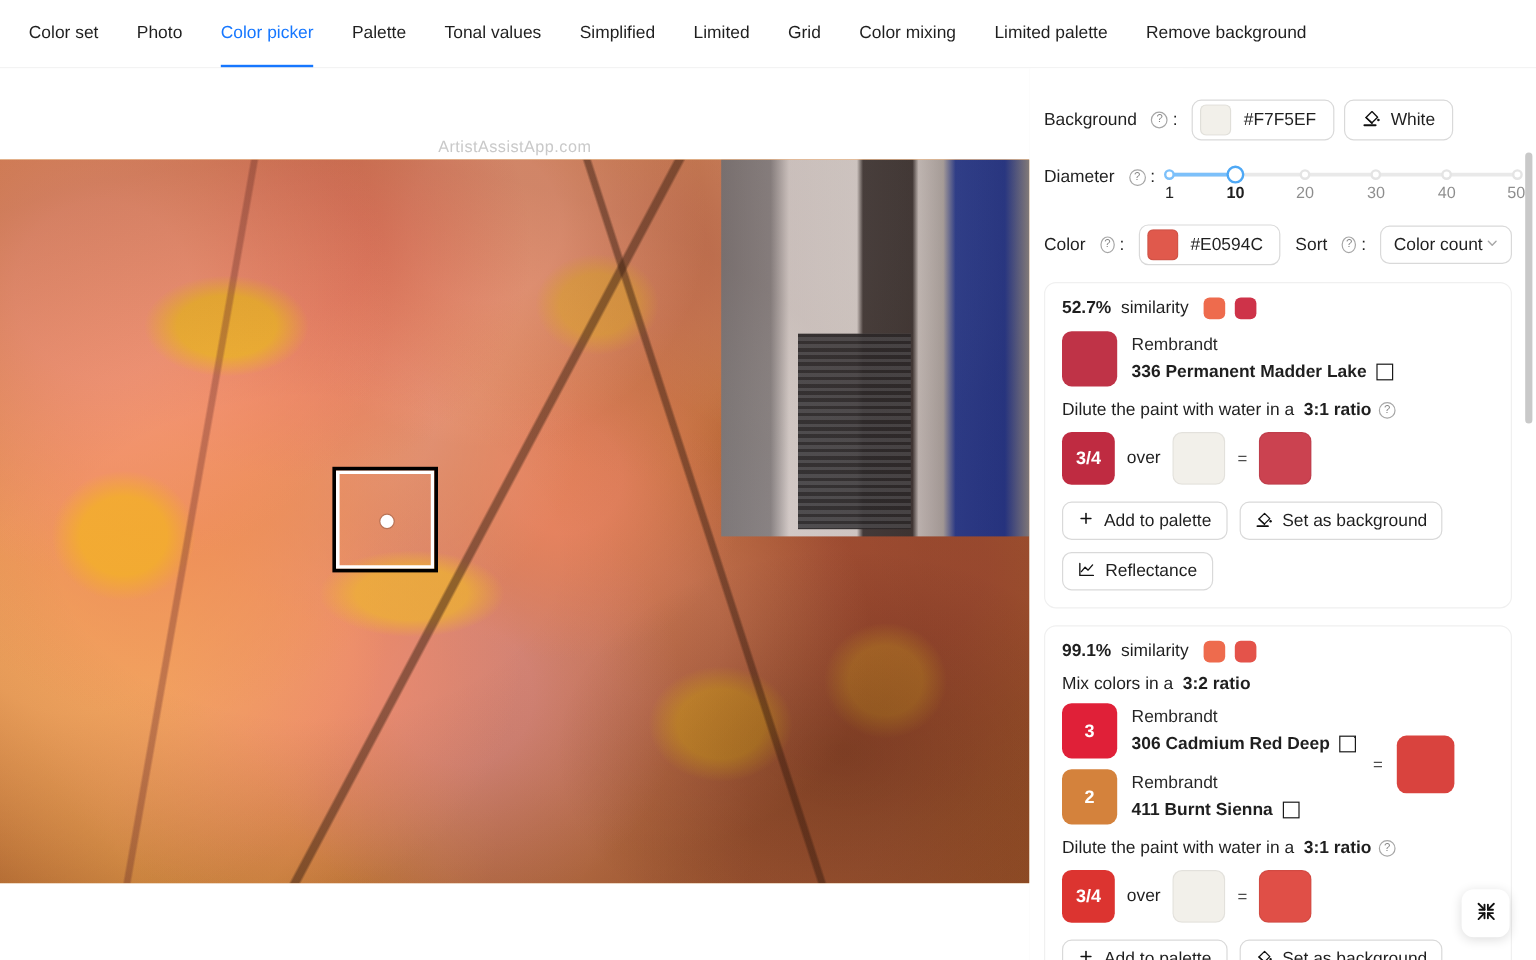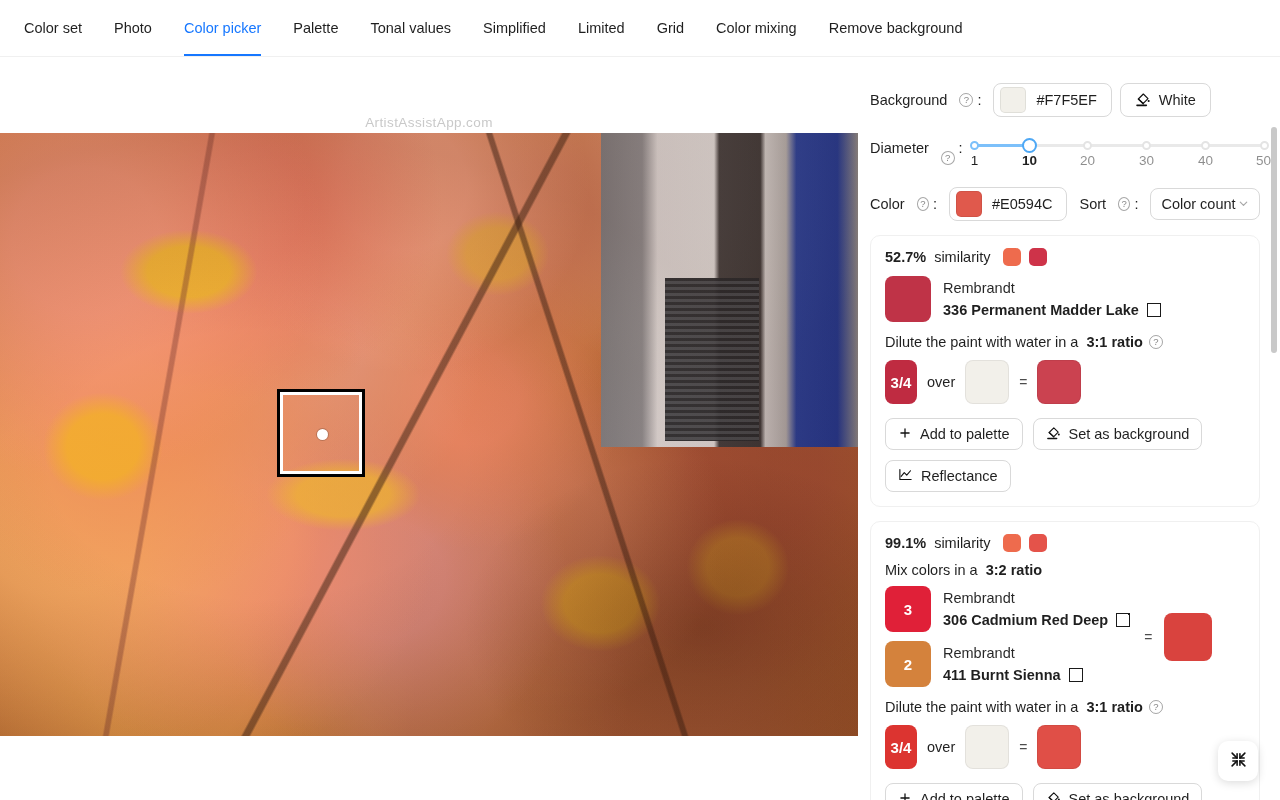--- a/index.html
+++ b/index.html
@@ -233,21 +233,21 @@
   }
   .paint-meta { display: flex; flex-direction: column; gap: 1px; padding-top: 2px; }
   .brand { font-size: 14.5px; color: rgba(0,0,0,.85); line-height: 20px; }
   .pname { font-size: 14.5px; font-weight: 700; line-height: 22px; display: flex; align-items: center; gap: 8px; }
   .opacity-box { width: 14px; height: 14px; border: 1.6px solid #1a1a1a; display: inline-block; flex: none; }
   .opacity-box.semi { background: linear-gradient(to bottom left, #1a1a1a 0 6%, #fff 6% 100%); }
   .note { font-size: 14.5px; margin-top: 12px; display: flex; align-items: center; gap: 2px; }
   .bold { font-weight: 700; }
   .dilute-row { display: flex; align-items: center; gap: 10px; margin-top: 10px; }
   .frac {
-    width: 32px; height: 44px; border-radius: 8px;
+    width: 44px; height: 44px; border-radius: 8px;
     display: flex; align-items: center; justify-content: center;
     color: #fff; font-weight: 700; font-size: 15px;
   }
   .tile { width: 44px; height: 44px; border-radius: 8px; border: 1px solid rgba(0,0,0,.06); }
   .eq { font-size: 14px; color: rgba(0,0,0,.7); }
   .actions { display: flex; flex-wrap: wrap; gap: 10px; margin-top: 14px; }
   .act {
     display: inline-flex; align-items: center; gap: 8px;
     height: 32px; padding: 0 12px;
     border: 1px solid #d9d9d9; border-radius: 8px; background: #fff;
@@ -285,20 +285,23 @@
       <span>Simplified</span>
     </div>
   <div class="tab">
       <span>Limited</span>
     </div>
   <div class="tab">
       <span>Grid</span>
     </div>
   <div class="tab">
       <span>Color mixing</span>
+    </div>
+  <div class="tab">
+      <span>Limited palette</span>
     </div>
   <div class="tab">
       <span>Remove background</span>
     </div>
 </div>
 
 <div class="canvas-wrap">
   <div class="watermark">ArtistAssistApp.com</div>
   <div class="photo">
     <div class="bg"></div>
@@ -345,21 +348,21 @@
           <path d="M5 12 12.5 4.5l7 7-7 7z"></path>
             <path d="M5 12l7.5 7.5"></path>
           <line x1="3" y1="21.5" x2="17" y2="21.5" stroke-width="2.4"></line>
           <circle cx="20.5" cy="15" r="1.6" fill="#111" stroke="none"></circle>
         </svg>
       </span>
       <span>White</span>
     </button>
   </div>
 
-  <div class="row" style="margin-top:14px; align-items:flex-end;">
+  <div class="row" style="margin-top:14px; align-items:flex-start;">
     <span class="lbl" style="line-height:34px;">Diameter</span>
     <span class="qmark" style="margin-top:10px;">?</span>
     <span class="lbl" style="margin-left:-6px; line-height:34px;">:</span>
     <div class="slider-wrap">
       <div class="track"></div>
       <div class="track-fill"></div>
       <div class="tick on" style="left:0px;"></div>
       <div class="tick" style="left:113px;"></div>
       <div class="tick" style="left:172px;"></div>
       <div class="tick" style="left:231px;"></div>

